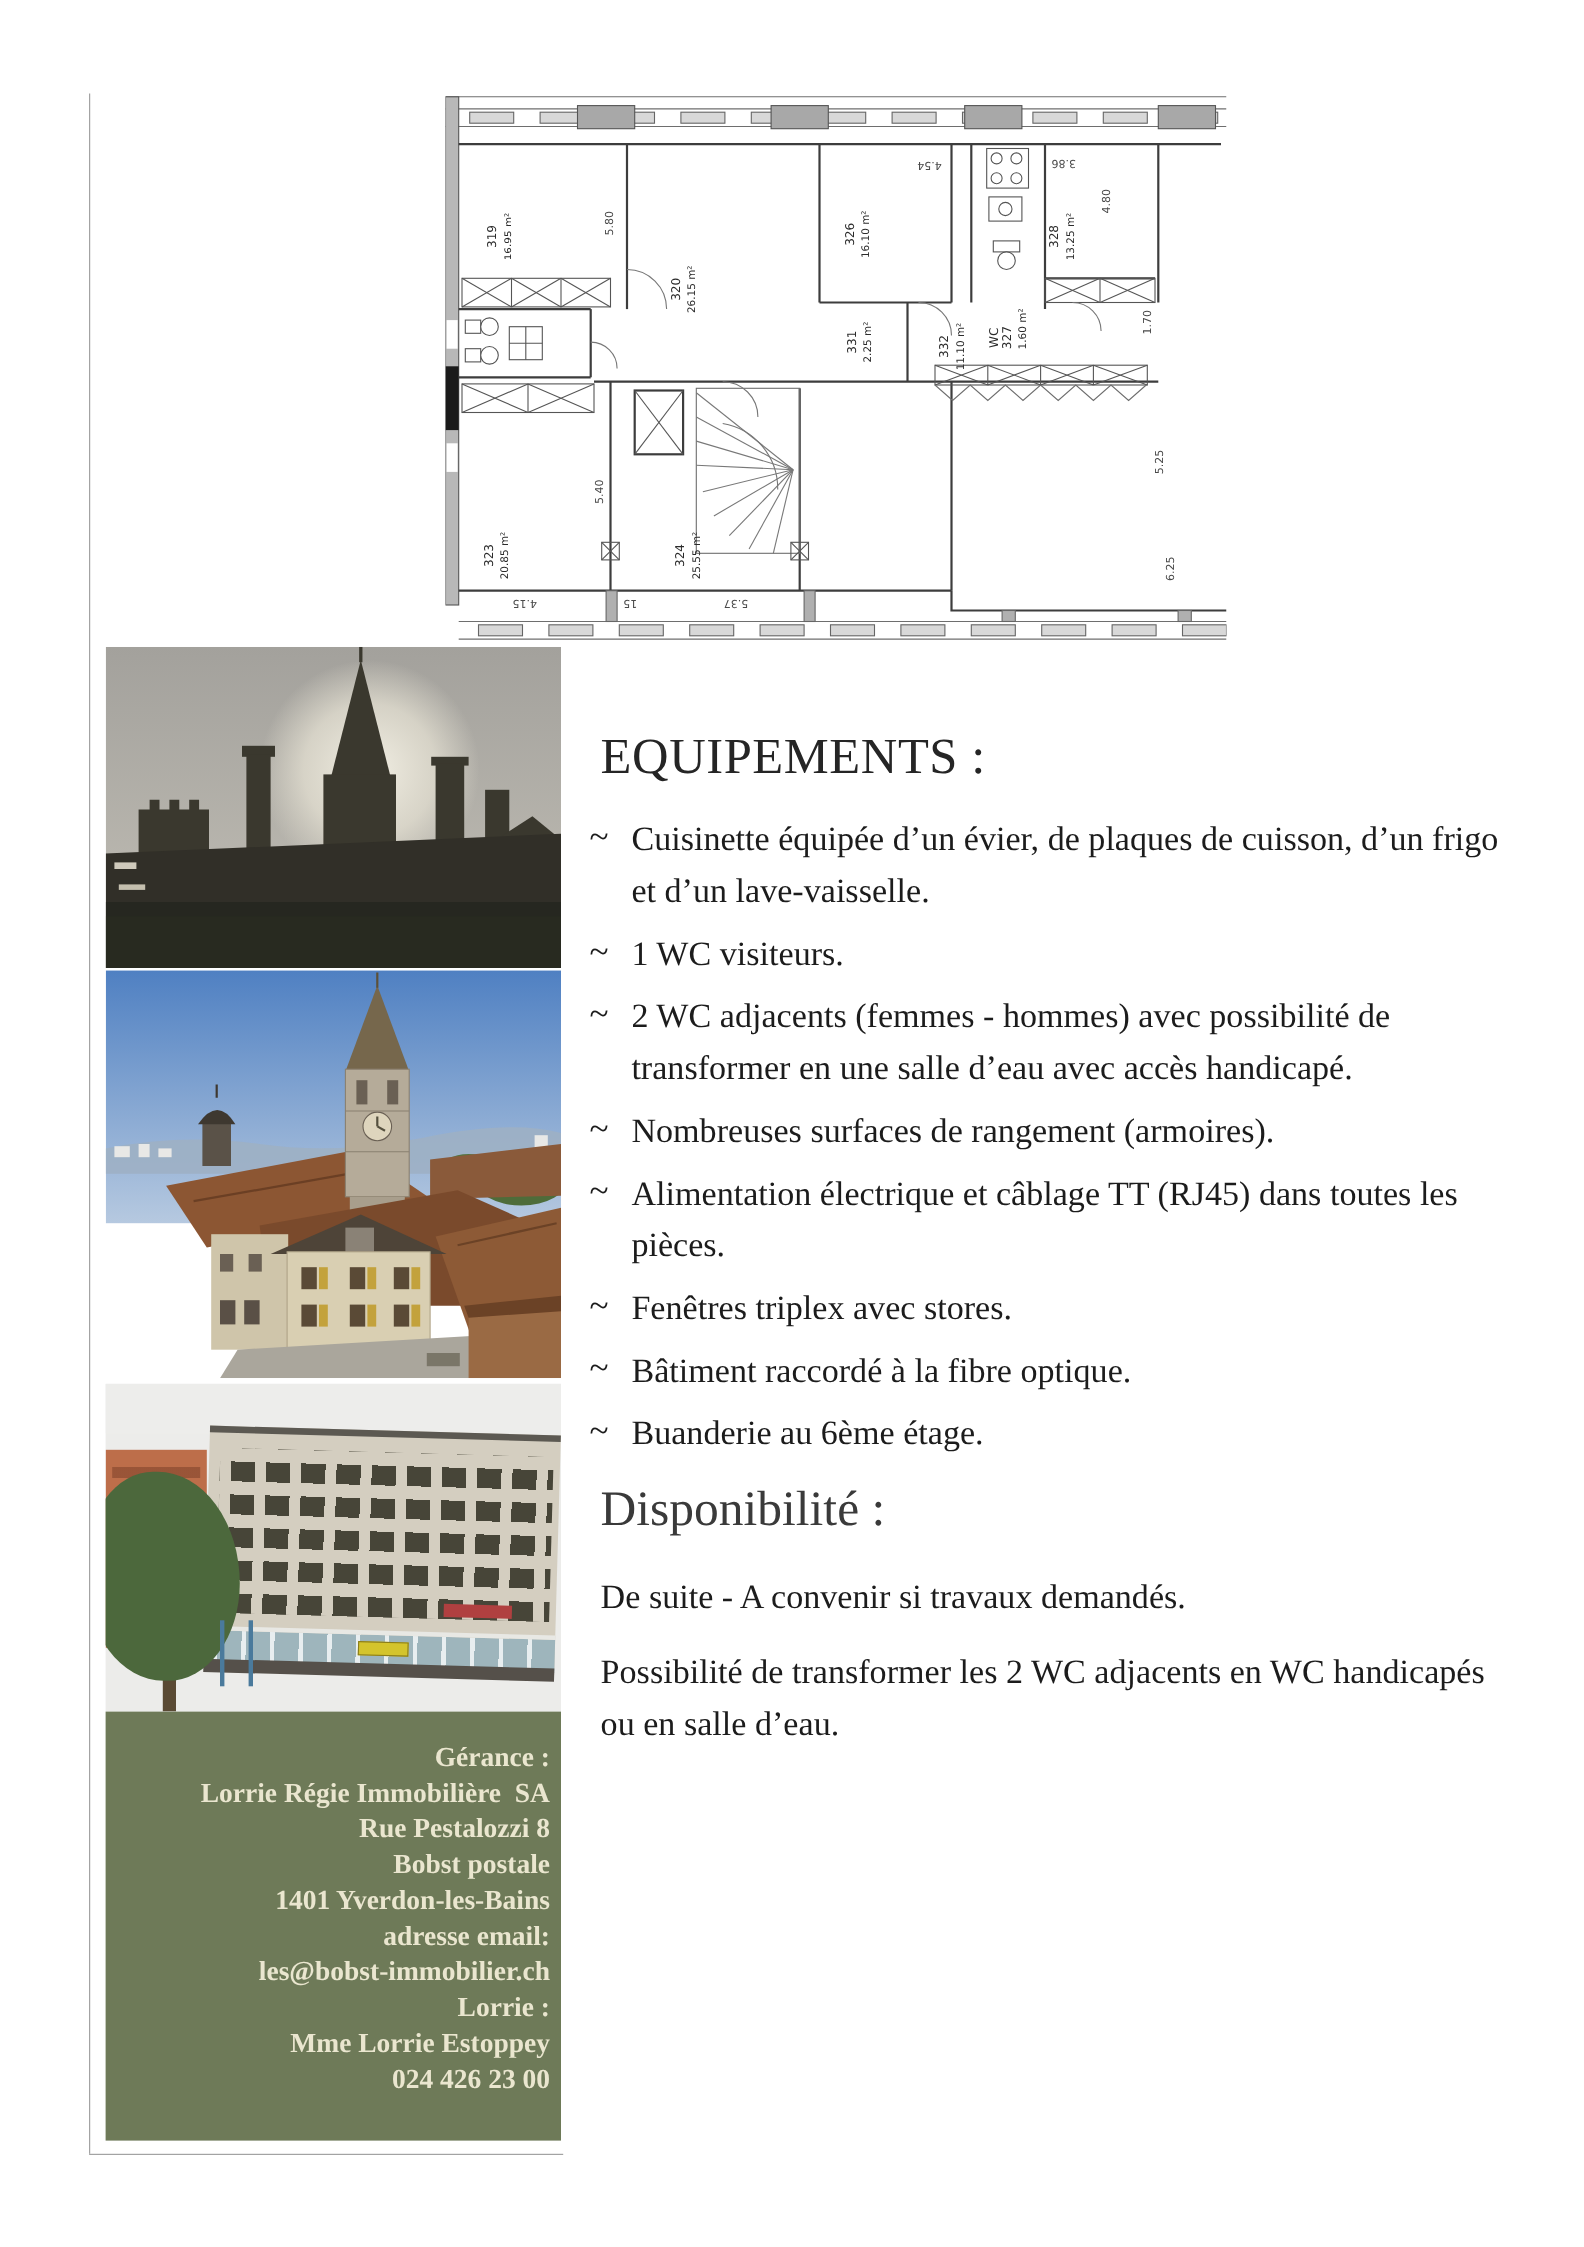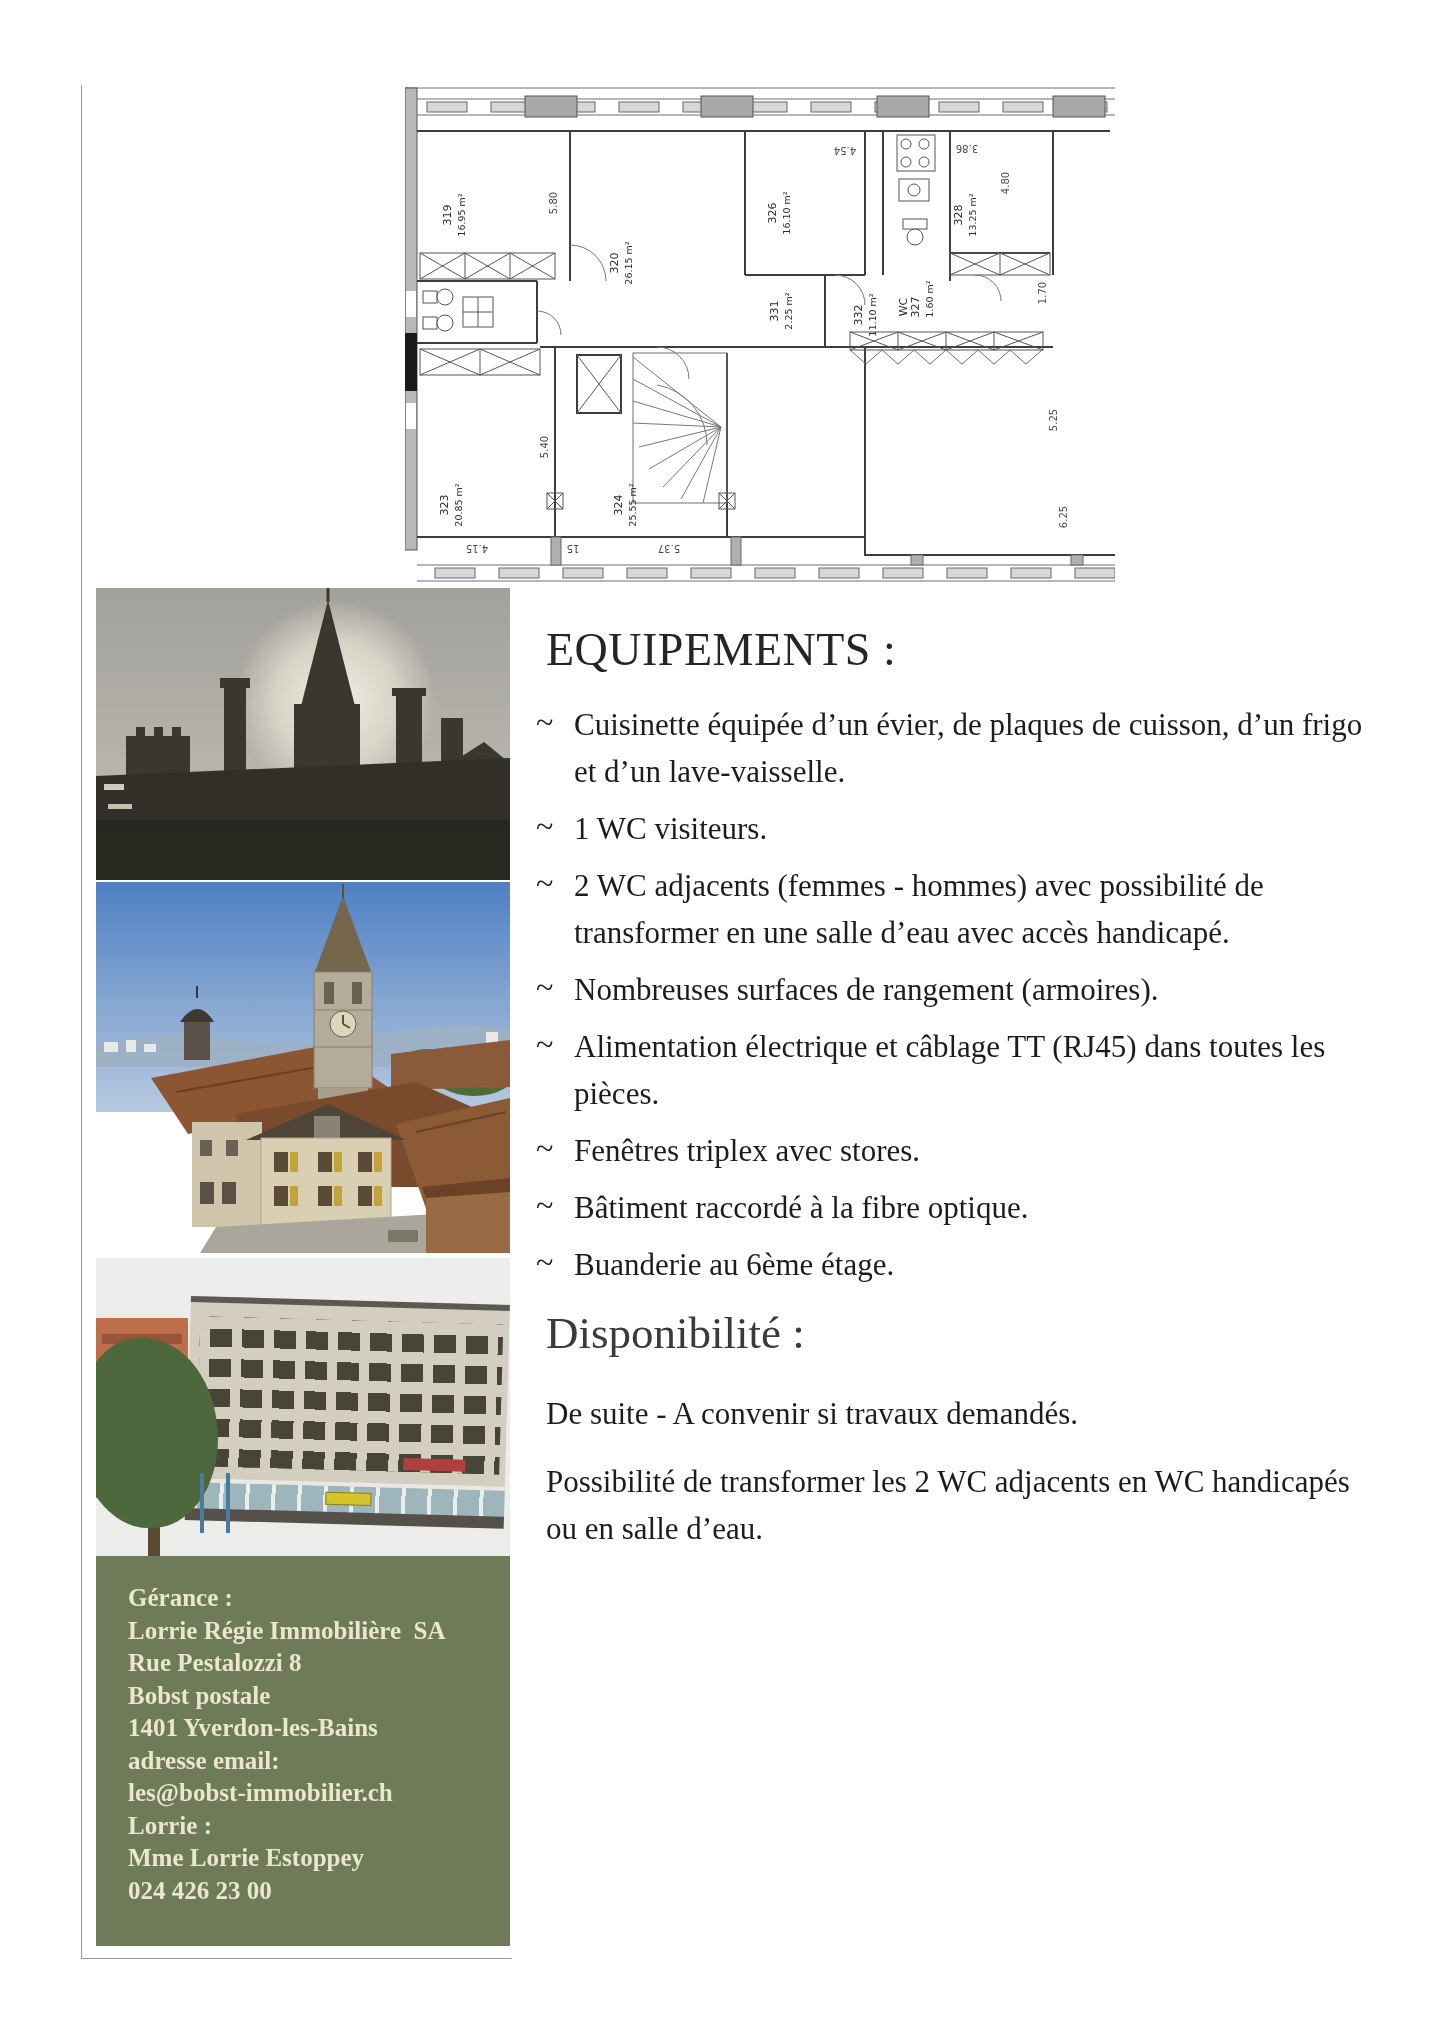--- a/index.html
+++ b/index.html
@@ -44,25 +44,25 @@
   #photo3 .orange-windows{position:absolute;left:6px;top:10px;width:80px;height:120px;
      background:repeating-linear-gradient(0deg,#8a4a30 0 10px,#bd6e4a 10px 26px);opacity:.7;}
   #photo3 .tree{position:absolute;left:-18px;top:80px;width:140px;height:190px;background:#4c683c;
      border-radius:45% 55% 48% 52%;}
   #photo3 .trunk{position:absolute;left:52px;top:250px;width:12px;height:48px;background:#5a4a34;}
   #photo3 .pole{position:absolute;top:215px;width:4px;height:60px;background:#4a7a9c;}
 
   
   .greenbox{position:absolute;left:96px;top:1556px;width:414px;height:390px;background:#6e7a58;
      color:#eae6cf;font-weight:bold;font-size:25px;line-height:32.5px;
-     padding:26px 10px 0 32px;box-sizing:border-box;}
+     padding:26px 10px 0 32px;box-sizing:border-box;text-align:right;}
   .greenbox div{white-space:pre-wrap;}
 
   
-  .right-col{position:absolute;left:528px;top:624px;width:850px;color:#1c1c1c;}
+  .right-col{position:absolute;left:528px;top:662px;width:850px;color:#1c1c1c;}
   .h-big{font-size:46px;font-weight:normal;margin:0 0 0 18px;color:#252525;letter-spacing:.5px;line-height:51px;}
   .h-mid{font-size:45px;font-weight:normal;margin:0 0 0 18px;color:#3a3a3a;line-height:50px;}
   ul.equip{list-style:none;margin:26px 0 0 0;padding:0;font-size:31px;line-height:47px;}
   ul.equip li{position:relative;padding-left:46px;margin:0 0 10px 0;}
   ul.equip .tick{position:absolute;left:8px;top:-2px;font-size:32px;color:#1c1c1c;}
   .para{font-size:31px;line-height:47px;margin:0 0 0 18px;}
   .mt-dispo{margin-top:20px;}
   .mt-dispo-text{margin-top:32px;}
   .mt-cond{margin-top:65px;}
   .mt-cond-text{margin-top:21px;}

